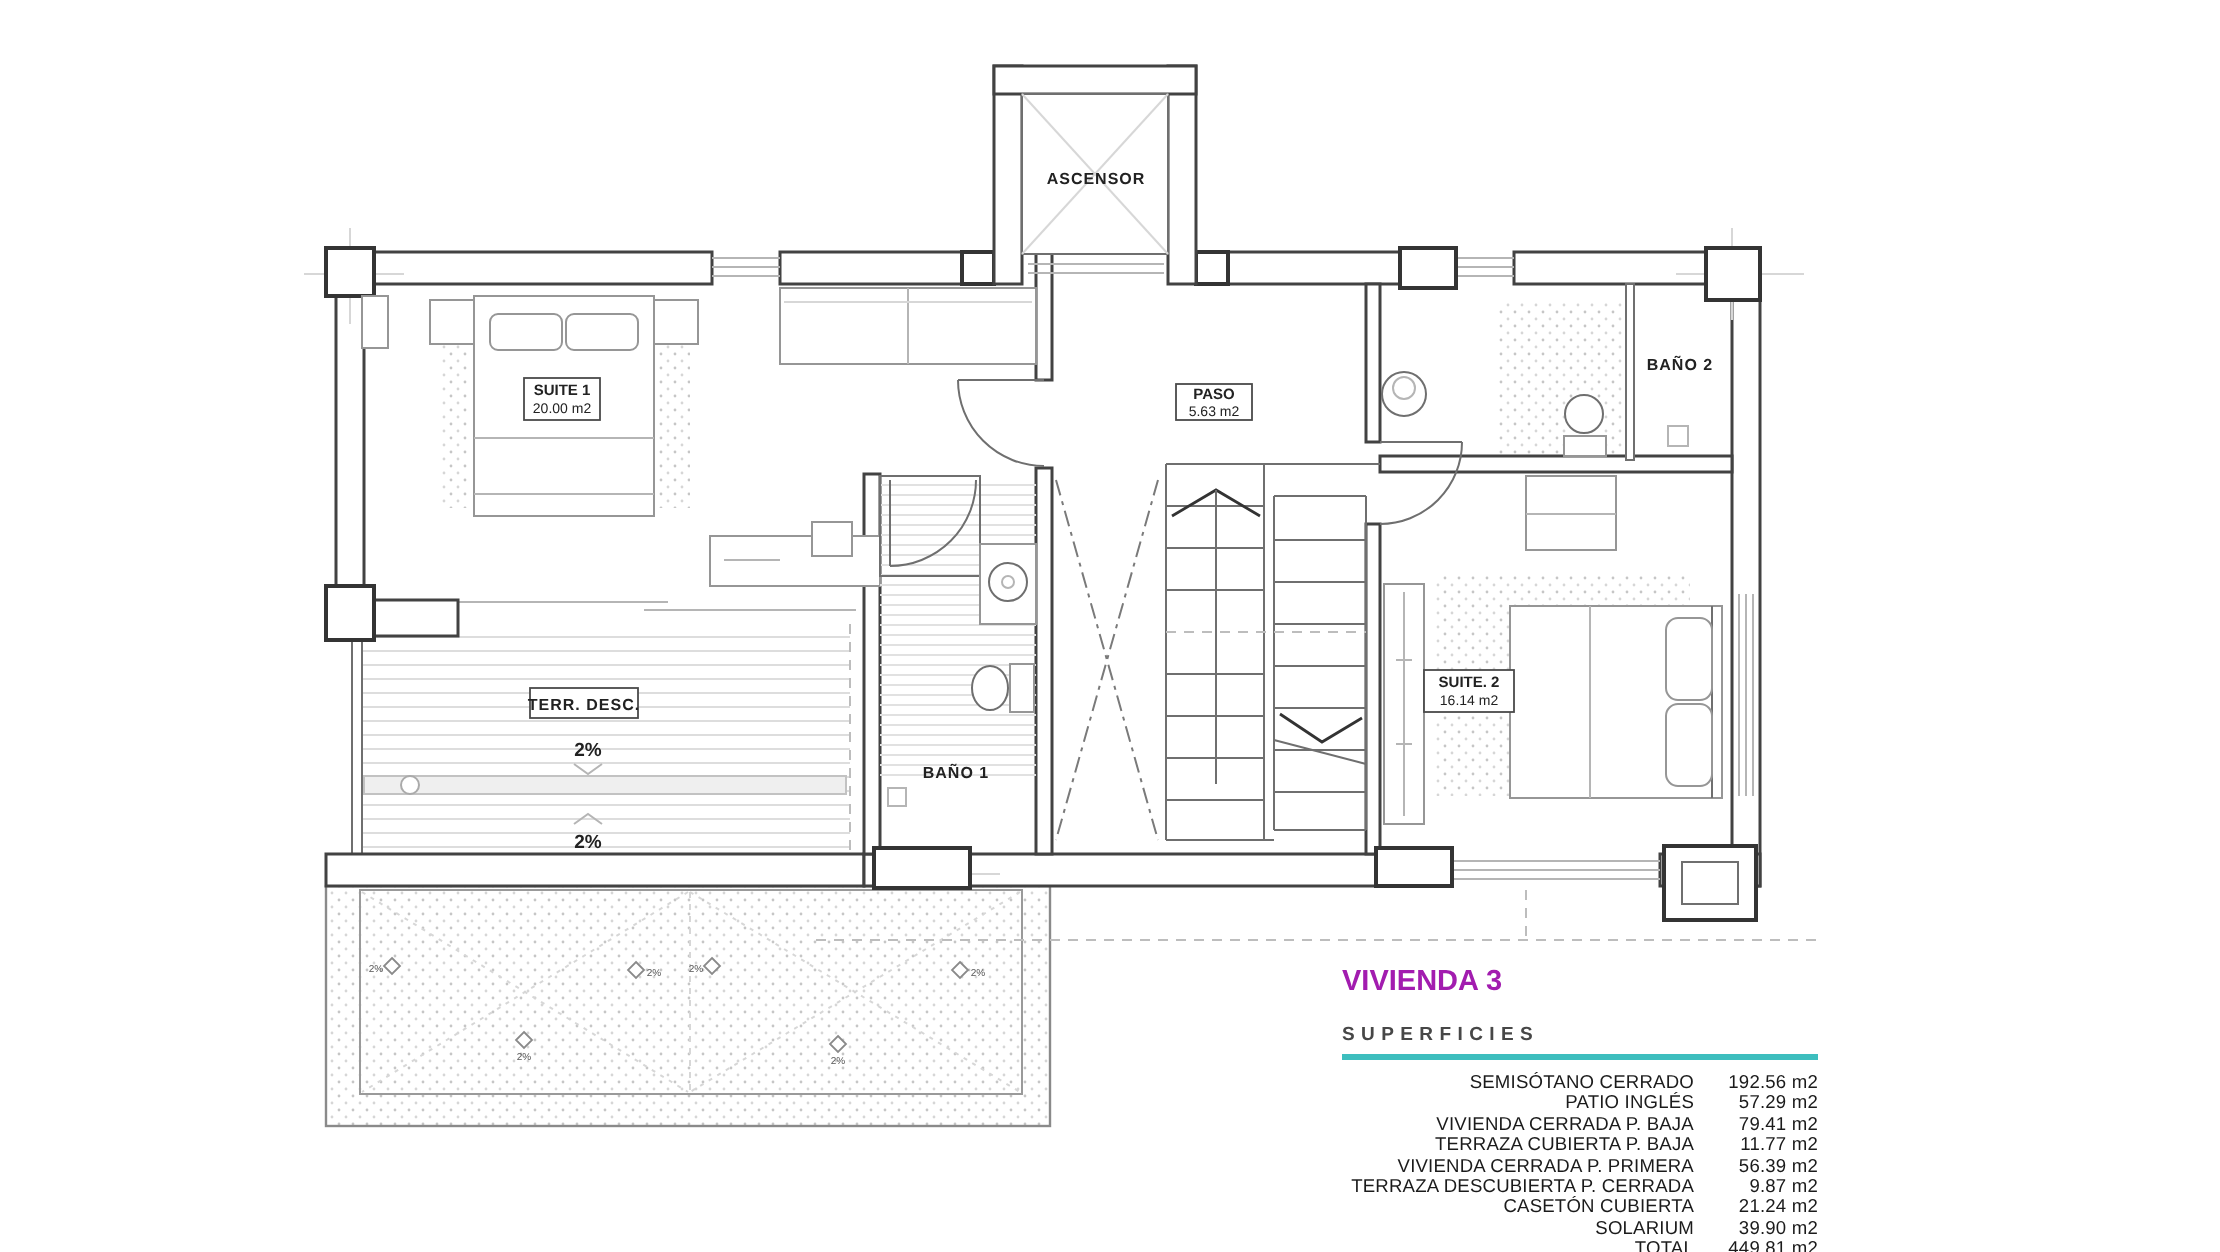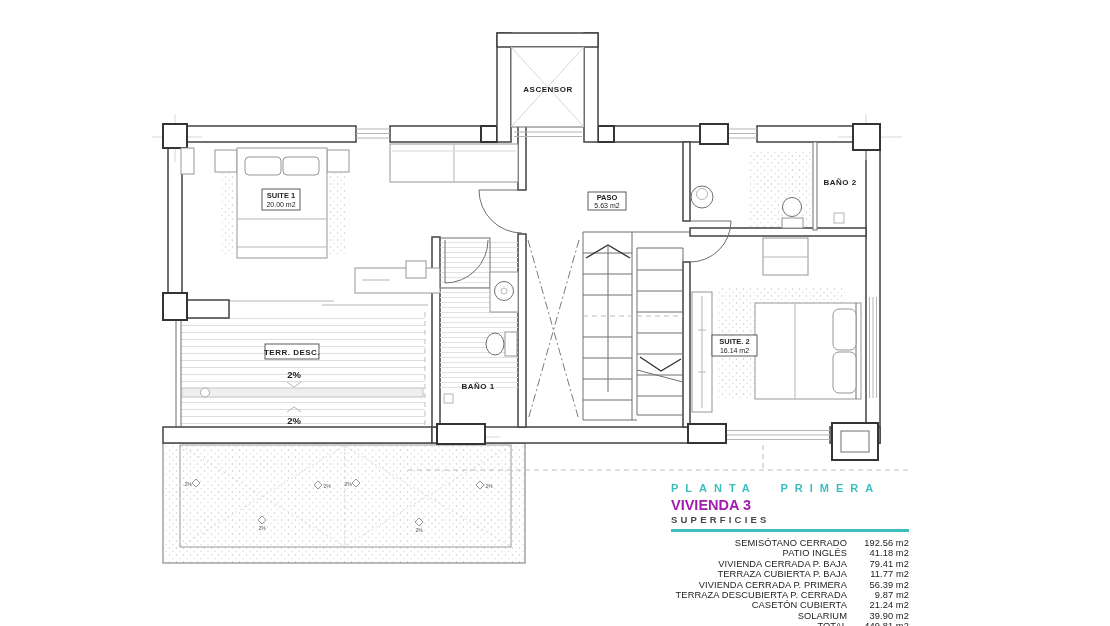--- a/index.html
+++ b/index.html
@@ -21,21 +21,21 @@
   .furn{fill:#fff;stroke:#969696;stroke-width:1;}
   .labelbox{fill:#fff;stroke:#4a4a4a;stroke-width:.9;}
   .dash{fill:none;stroke:#bdbdbd;stroke-width:1;stroke-dasharray:5 4;}
   .dashdot{fill:none;stroke:#7a7a7a;stroke-width:1;stroke-dasharray:8 3 2 3;}
   .arrow{fill:none;stroke:#333;stroke-width:1.4;}
   .diam{fill:#fff;stroke:#8a8a8a;stroke-width:.9;}
 
   .legend{position:absolute;left:671px;top:481px;width:238px;}
   .floor-title{font-size:11px;font-weight:bold;color:#3DBEBE;letter-spacing:7px;word-spacing:14px;line-height:14px;white-space:nowrap;}
   .unit-title{font-size:14.5px;font-weight:bold;color:#a21caf;line-height:18px;margin-top:1px;}
-  .section-title{font-size:9.5px;font-weight:bold;color:#474747;letter-spacing:3.2px;line-height:12px;}
+  .section-title{font-size:9.5px;font-weight:bold;color:#474747;letter-spacing:3.2px;line-height:12px;margin-top:12px;}
   .rule{height:3px;background:#3DBEBE;margin:3px 0 6px 0;width:238px;}
   .arearow{display:flex;justify-content:flex-end;font-size:9.3px;color:#1b1b1b;line-height:10.4px;letter-spacing:.1px;}
   .arearow .val{width:62px;text-align:right;white-space:nowrap;}
   .arearow .val.u{}
 </style>
 </head>
 <body>
 
 <div id="stage">
 
@@ -289,32 +289,31 @@
     <line x1="637" y1="370" x2="683" y2="382" class="thin"></line>
   </g>
 
   <g>
     <line x1="528" y1="240" x2="579" y2="420" class="dashdot"></line>
     <line x1="579" y1="240" x2="528" y2="420" class="dashdot"></line>
   </g>
 </svg>
 
 <div class="legend">
-  <div class="floor-title">PLANTA PRIMERA</div>
   <div class="unit-title">VIVIENDA 3</div>
   <div class="section-title">SUPERFICIES</div>
   <div class="rule"></div>
   <div>
     <div class="arearow">
       <span>SEMISÓTANO CERRADO</span>
       <span class="val">192.56 m2</span>
     </div>
     <div class="arearow">
       <span>PATIO INGLÉS</span>
-      <span class="val">41.18 m2</span>
+      <span class="val">57.29 m2</span>
     </div>
     <div class="arearow">
       <span>VIVIENDA CERRADA P. BAJA</span>
       <span class="val">79.41 m2</span>
     </div>
     <div class="arearow">
       <span>TERRAZA CUBIERTA P. BAJA</span>
       <span class="val">11.77 m2</span>
     </div>
     <div class="arearow">

